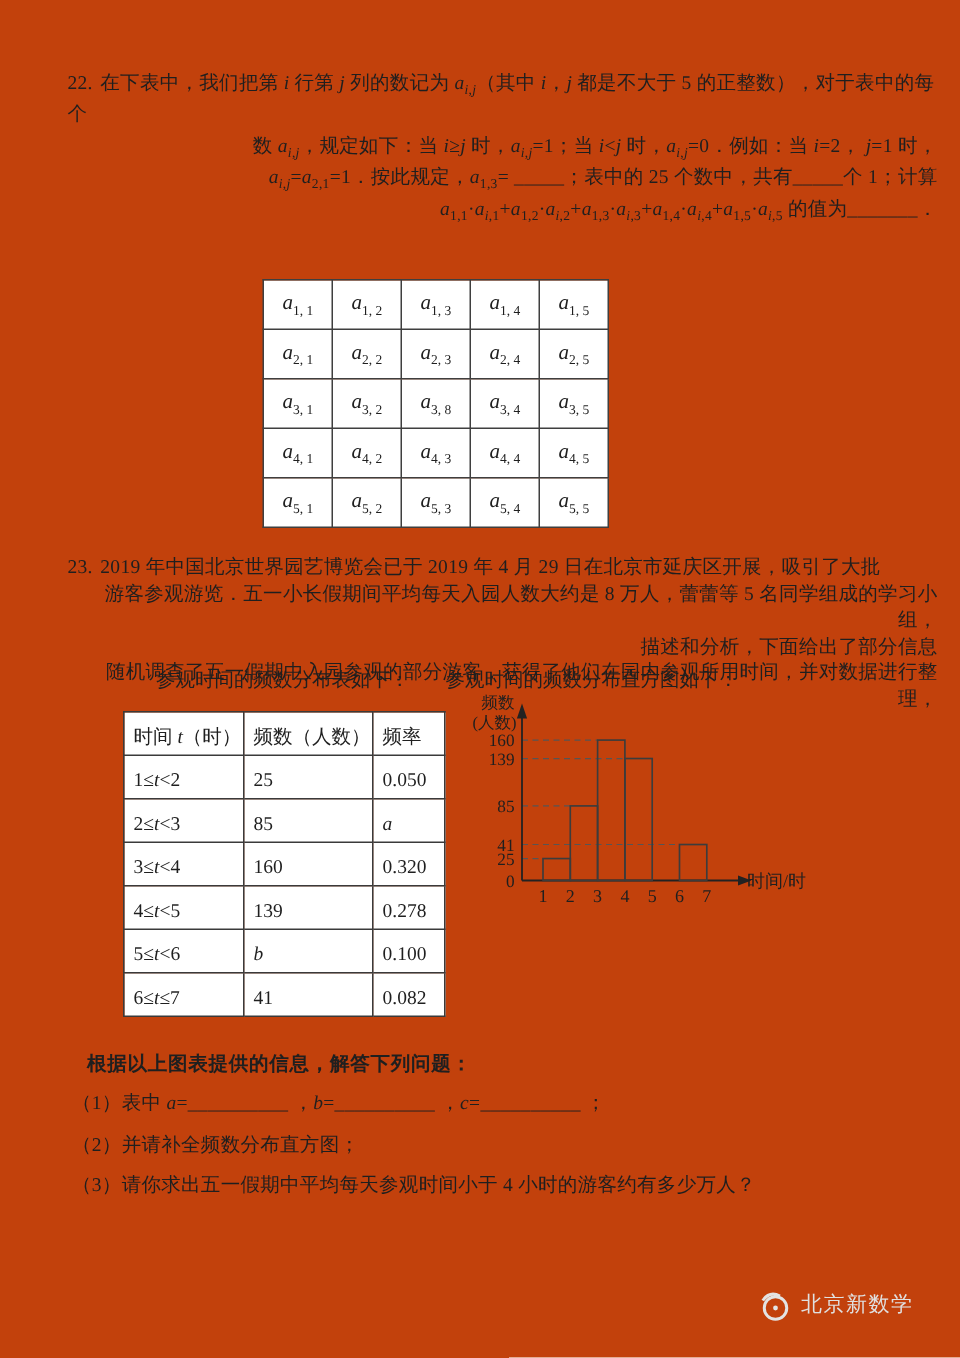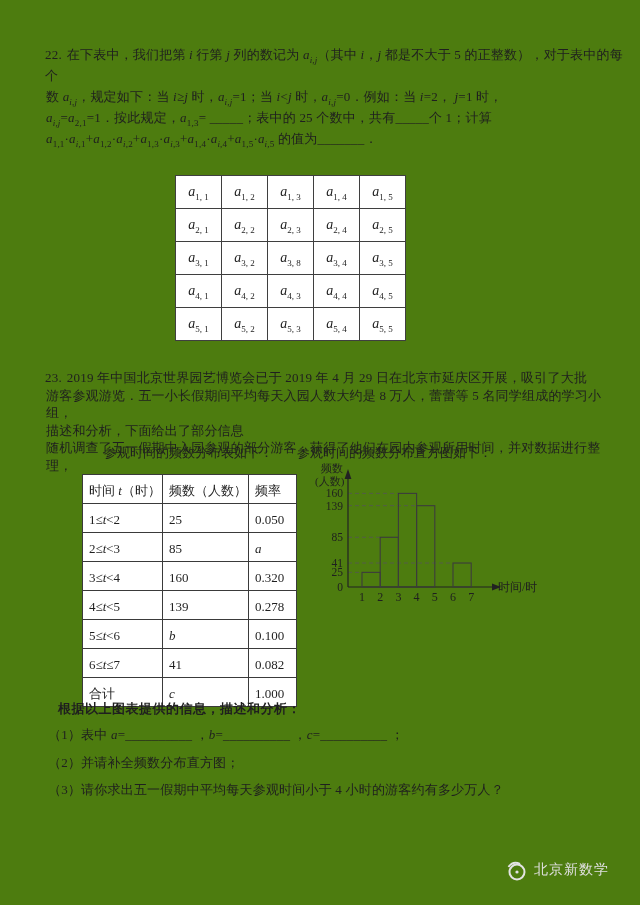--- a/index.html
+++ b/index.html
@@ -1,25 +1,25 @@
 <!DOCTYPE html>
 <html><head>
 <meta charset="utf-8">
 <style>
   html,body{margin:0;padding:0;background:#fff;}
-  .page{position:relative;width:640px;height:905px;background:#4d7c0f;overflow:hidden;
+  .page{position:relative;width:640px;height:905px;background:#c2410c;overflow:hidden;
         font-family:"Liberation Serif",serif;color:#1f1f1f;font-size:13px;}
   i{font-family:"Liberation Serif",serif;}
   sub{font-size:9px;line-height:0;}
   
   .q22{position:absolute;left:45px;top:44px;width:580px;line-height:21px;letter-spacing:.2px;}
   .qnum{margin-right:5px;}
-  .indent{margin-left:1px;}
+  .indent{margin-left:1px;text-align:right;}
   
-  .grid-table{position:absolute;left:175px;top:175px;border-collapse:collapse;}
+  .grid-table{position:absolute;left:175px;top:186px;border-collapse:collapse;}
   .grid-table td{width:43px;height:30px;border:1px solid #3f3f3f;text-align:center;
                  font-size:14px;background:#fff;}
   .grid-table sub{font-size:9px;}
   
   .q23{position:absolute;left:45px;top:369px;width:580px;line-height:17.5px;letter-spacing:.2px;}
   .caption{position:absolute;top:444px;white-space:nowrap;}
   .cap1{left:104px;}
   .cap2{left:297px;}
   
   .freq-table{position:absolute;left:82px;top:474px;border-collapse:collapse;}
@@ -135,25 +135,20 @@
         <tr>
           <td class="c1">5≤<i>t</i>&lt;6</td>
           <td class="c2"><i>b</i></td>
           <td class="c3">0.100</td>
         </tr>
         <tr>
           <td class="c1">6≤<i>t</i>≤7</td>
           <td class="c2">41</td>
           <td class="c3">0.082</td>
         </tr>
-        <tr>
-          <td class="c1">合计</td>
-          <td class="c2"><i>c</i></td>
-          <td class="c3">1.000</td>
-        </tr>
       </tbody>
   </table>
 
   <svg class="hist" width="252" height="150" viewBox="0 0 252 150" xmlns="http://www.w3.org/2000/svg">
       <line x1="38" y1="116.375" x2="52" y2="116.375" stroke="#555" stroke-width="0.8" stroke-dasharray="4 3"></line>
       <line x1="38" y1="81.275" x2="70.2" y2="81.275" stroke="#555" stroke-width="0.8" stroke-dasharray="4 3"></line>
       <line x1="38" y1="37.400000000000006" x2="88.4" y2="37.400000000000006" stroke="#555" stroke-width="0.8" stroke-dasharray="4 3"></line>
       <line x1="38" y1="49.685" x2="106.6" y2="49.685" stroke="#555" stroke-width="0.8" stroke-dasharray="4 3"></line>
       <line x1="38" y1="107.015" x2="143" y2="107.015" stroke="#555" stroke-width="0.8" stroke-dasharray="4 3"></line>
       <line x1="38" y1="131" x2="38" y2="20" stroke="#222" stroke-width="1.2"></line>
@@ -176,21 +171,21 @@
       <text x="88.4" y="145" text-anchor="middle" font-size="12">3</text>
       <text x="106.6" y="145" text-anchor="middle" font-size="12">4</text>
       <text x="124.8" y="145" text-anchor="middle" font-size="12">5</text>
       <text x="143" y="145" text-anchor="middle" font-size="12">6</text>
       <text x="161.2" y="145" text-anchor="middle" font-size="12">7</text>
       <text x="11" y="16" font-size="11">频数</text>
       <text x="5" y="29" font-size="11">(人数)</text>
       <text x="188" y="135" font-size="12">时间/时</text>
     </svg>
 
-  <div class="ans-header">根据以上图表提供的信息，描述和分析：</div>
+  <div class="ans-header">根据以上图表提供的信息，解答下列问题：</div>
   <div class="ans-item ans1">（1）表中 <i>a</i>=__________ ，<i>b</i>=__________ ，<i>c</i>=__________ ；</div>
   <div class="ans-item ans2">（2）并请补全频数分布直方图；</div>
   <div class="ans-item ans3">（3）请你求出五一假期中平均每天参观时间小于 4 小时的游客约有多少万人？</div>
 
   <div class="watermark">
     <svg width="24" height="24" viewBox="0 0 24 24" xmlns="http://www.w3.org/2000/svg">
       <circle cx="12" cy="14" r="7.5" fill="none" stroke="#e3e3e3" stroke-width="2"></circle>
       <path d="M3.5 9 Q8 2.5 15 6" fill="none" stroke="#e3e3e3" stroke-width="2"></path>
       <circle cx="12" cy="14" r="1.6" fill="#e3e3e3"></circle>
     </svg>

